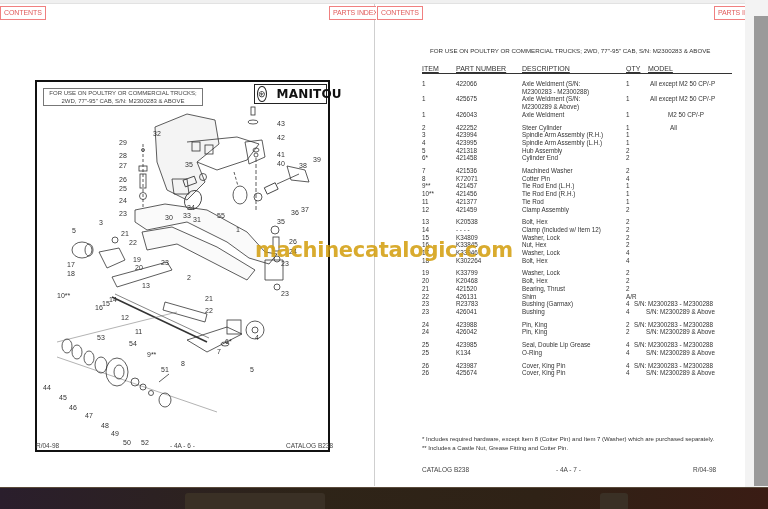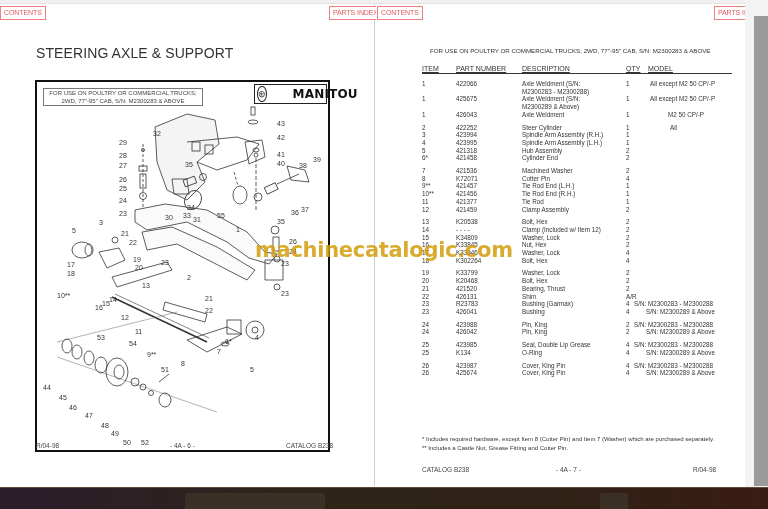--- a/index.html
+++ b/index.html
@@ -23,21 +23,21 @@
 
   .title { position: absolute; left: 36px; top: 46px; font-size: 14px; line-height: 15px; color: #333; letter-spacing: 0.1px; }
 
   .diagram-frame { position: absolute; left: 35px; top: 80px; width: 295px; height: 372px; border: 2px solid #111; border-top-width: 2px; }
   .frame-inner { position: absolute; left: 0; top: 0; width: 100%; height: 100%; }
 
   .note-box { position: absolute; left: 6px; top: 6px; width: 160px; height: 18px; border: 1px solid #777; font-size: 6px; line-height: 7.5px; text-align: center; color: #444; padding-top: 1px; }
 
   .logo { position: absolute; left: 217px; top: 2px; width: 73px; height: 20px; border: 1px solid #222; display: flex; align-items: center; }
   .logo-mark { width: 16px; height: 16px; border-radius: 50%; border: 1px solid #222; margin-left: 2px; font-size: 9px; text-align: center; line-height: 14px; }
-  .logo-text { font-family: "DejaVu Sans", sans-serif; font-weight: bold; font-size: 12px; margin-left: 18px; letter-spacing: 0.2px; color: #111; padding-left: 8px; }
+  .logo-text { font-family: "DejaVu Sans", sans-serif; font-weight: bold; font-size: 12px; margin-left: 2px; letter-spacing: 0.2px; color: #111; padding-left: 8px; }
 
   svg.parts { position: absolute; left: 0; top: 0; }
   .callout { font-family: "Liberation Sans", sans-serif; font-size: 7px; fill: #333; }
 
   .footer { position: absolute; top: 442px; font-size: 6.5px; color: #444; }
 
   .watermark { position: absolute; left: 255px; top: 238px; font-family: "DejaVu Sans", sans-serif; font-weight: bold; font-size: 21px; color: #d4a012; opacity: 0.88; letter-spacing: -0.3px; white-space: nowrap; pointer-events: none; }
 
   .right-heading { position: absolute; left: 430px; top: 47px; font-size: 6.2px; color: #333; white-space: nowrap; }
 
@@ -59,21 +59,20 @@
 <body>
 
 <div class="topstrip"></div>
 
 <div class="page page-left"></div>
 
 <div class="navbtn" style="left:0; top:6px;">CONTENTS</div>
 <div class="navbtn" style="left:329px; top:6px;">PARTS INDEX</div>
 
 <div class="title">
-  <div>STEERING AXLE &amp; SUPPORT</div>
 </div>
 
 <div class="diagram-frame">
   <div class="frame-inner">
     <div class="note-box">
       <div>FOR USE ON POULTRY OR COMMERCIAL TRUCKS;</div>
       <div>2WD, 77"-95" CAB, S/N: M2300283 &amp; ABOVE</div>
     </div>
     <div class="logo">
       <div class="logo-mark">⊛</div>

